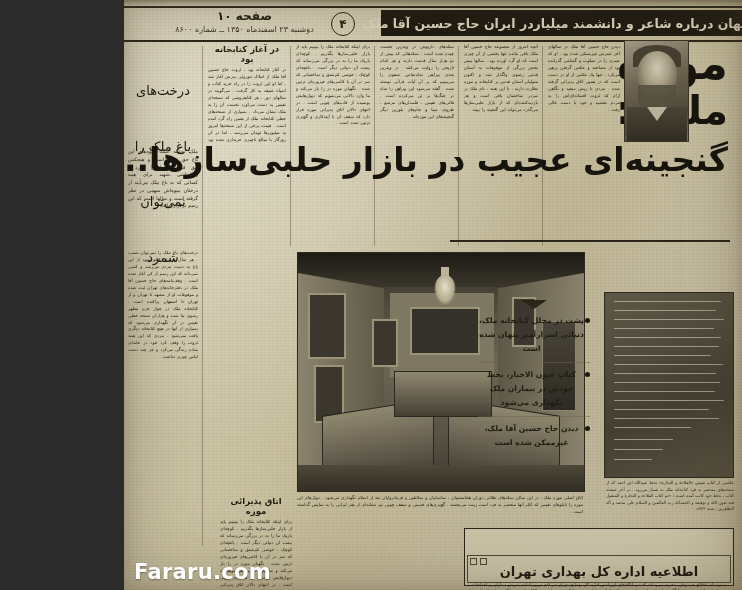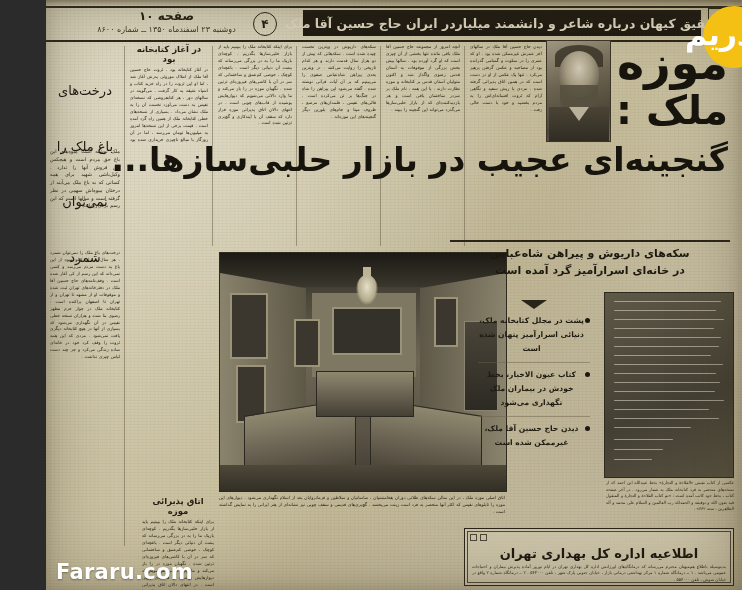--- a/index.html
+++ b/index.html
@@ -1,19 +1,19 @@
 <!DOCTYPE html>
 <html lang="fa" dir="rtl"><head>
 <meta charset="utf-8">
 <style>
   html,body{margin:0;padding:0;background:#2b2b2b;}
   body{font-family:"DejaVu Sans","Liberation Sans",sans-serif;}
 
   #page{
-    position:relative;width:696px;height:590px;overflow:hidden;
+    position:relative;width:618px;height:590px;overflow:hidden;
     background:#cfc7ab;
     background-image:
       radial-gradient(circle at 18% 22%, rgba(255,255,255,.30), rgba(255,255,255,0) 46%),
       radial-gradient(circle at 82% 78%, rgba(120,104,72,.22), rgba(0,0,0,0) 55%),
       linear-gradient(125deg,#d8d1b6 0%,#cdc5a6 30%,#c6bd9c 58%,#d2cab0 82%,#c3ba98 100%);
     color:#231f16;
   }
   
   #grain{
     position:absolute;inset:0;pointer-events:none;mix-blend-mode:multiply;opacity:.40;
@@ -130,21 +130,21 @@
   
   #msphoto{position:absolute;right:8px;top:292px;width:128px;height:184px;border:1px solid #2e2a1e;
            background:linear-gradient(160deg,#5e5847,#433f33 60%,#56503f);overflow:hidden;}
   #msphoto .ln{position:absolute;left:7%;height:1.4px;background:rgba(226,220,200,.55);border-radius:1px;}
   #mscap{position:absolute;right:8px;top:480px;width:128px;direction:rtl;}
   #mscap .ct{font-size:4.2px;line-height:1.55;color:#2b2619;text-align:justify;}
 
   
   #ad{position:absolute;right:8px;bottom:4px;width:268px;height:56px;border:1.6px solid #2a2518;
       background:rgba(214,206,180,.55);direction:rtl;}
-  #ad .inner{position:absolute;inset:2px;border:1px solid #4e4736;padding:14px 4px;}
+  #ad .inner{position:absolute;inset:2px;border:1px solid #4e4736;padding:8px 4px;margin-top:24px;}
   #ad .adtitle{font-size:13px;font-weight:bold;text-align:center;color:#1d1910;line-height:1.2;}
   #ad .adbody{font-size:4.2px;line-height:1.55;color:#2b2619;text-align:justify;margin-top:2px;}
   #ad .corner{position:absolute;width:5px;height:5px;border:1px solid #4e4736;}
 
   
   #wm{position:absolute;left:10px;bottom:6px;font-size:21px;font-weight:bold;color:#ffffff;
       letter-spacing:.3px;z-index:50;text-shadow:0 1px 2px rgba(0,0,0,.35);}
 </style>
 </head>
 <body>
@@ -226,24 +226,20 @@
   <div class="col" style="left:340px;top:44px;width:74px;height:185px;">
     <div class="body-txt">آنچه امروز از مجموعه حاج حسین آقا ملک باقی مانده تنها بخشی از آن چیزی است که او گرد آورده بود . سالها پیش بخش بزرگی از موقوفات به آستان قدس رضوی واگذار شد و اکنون متولیان آستان قدس بر کتابخانه و موزه نظارت دارند . با این همه ، نام ملک بر سردر ساختمان باقی است و هر بازدیدکننده‌ای که از بازار حلبی‌سازها می‌گذرد می‌تواند این گنجینه را ببیند .</div>
   </div>
   <div class="colrule" style="left:418px;top:46px;height:200px;"></div>
 
   <div class="col" style="left:424px;top:44px;width:72px;height:185px;">
     <div class="body-txt">دیدن حاج حسین آقا ملک در سالهای آخر عمرش غیرممکن شده بود . او که عمری را در سکوت و گمنامی گذرانده بود از مصاحبه و عکس گرفتن پرهیز می‌کرد . تنها یک عکس از او در دست است که در همین اتاق پذیرائی گرفته شده . مردی با ریش سفید و نگاهی آرام که ثروت افسانه‌ای‌اش را به مردم بخشید و خود با دست خالی رفت .</div>
   </div>
 
   <div id="sub-rule"></div>
-  <div id="subtitle">
-    <div>سکه‌های داریوش و پیراهن شاه‌عباس</div>
-    <div>در خانه‌ای اسرارآمیز گرد آمده است</div>
-  </div>
 
   <div id="bullets">
     <div class="arrow"></div>
     <div class="bl">
       <span class="dot"></span>
       <span class="txt">پشت در مجلل کتابخانه ملک، دنیائی اسرارآمیز پنهان شده است</span>
     </div>
     <div class="sep"></div>
     <div class="bl">
       <span class="dot"></span>

